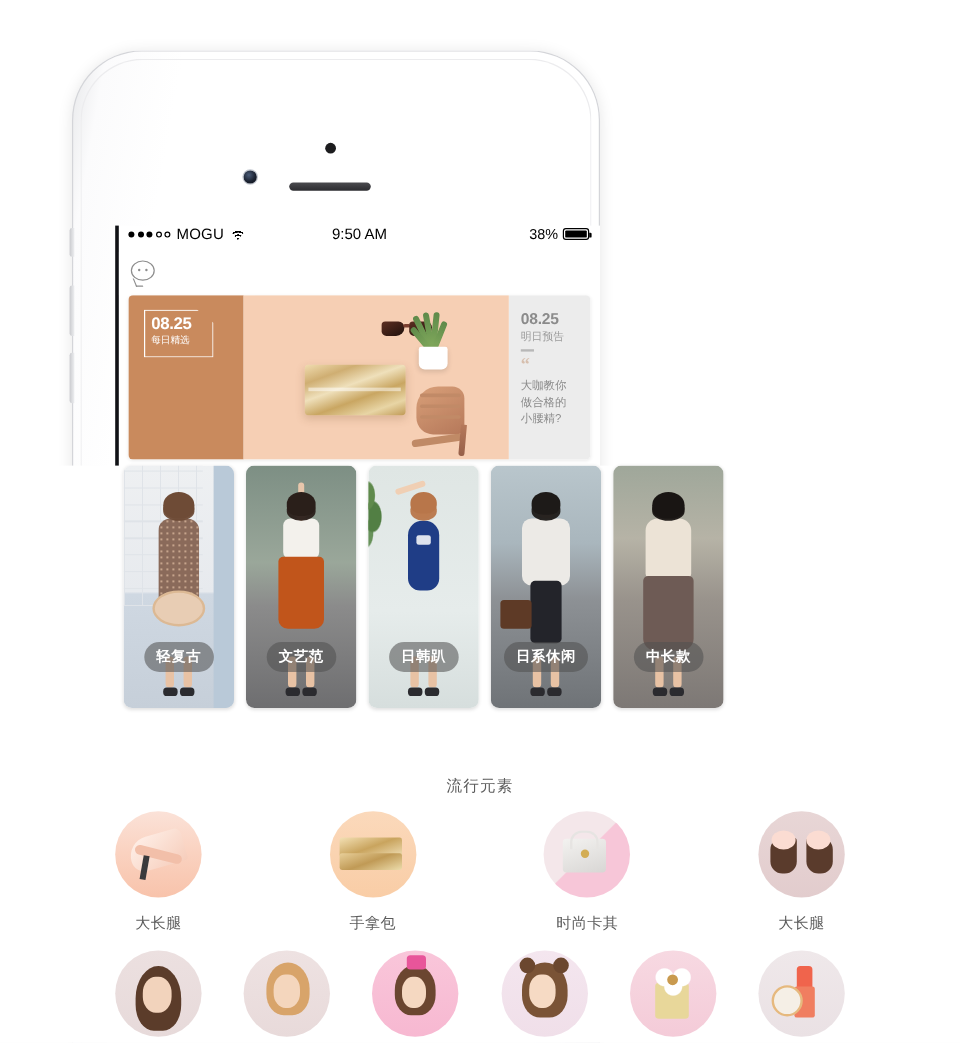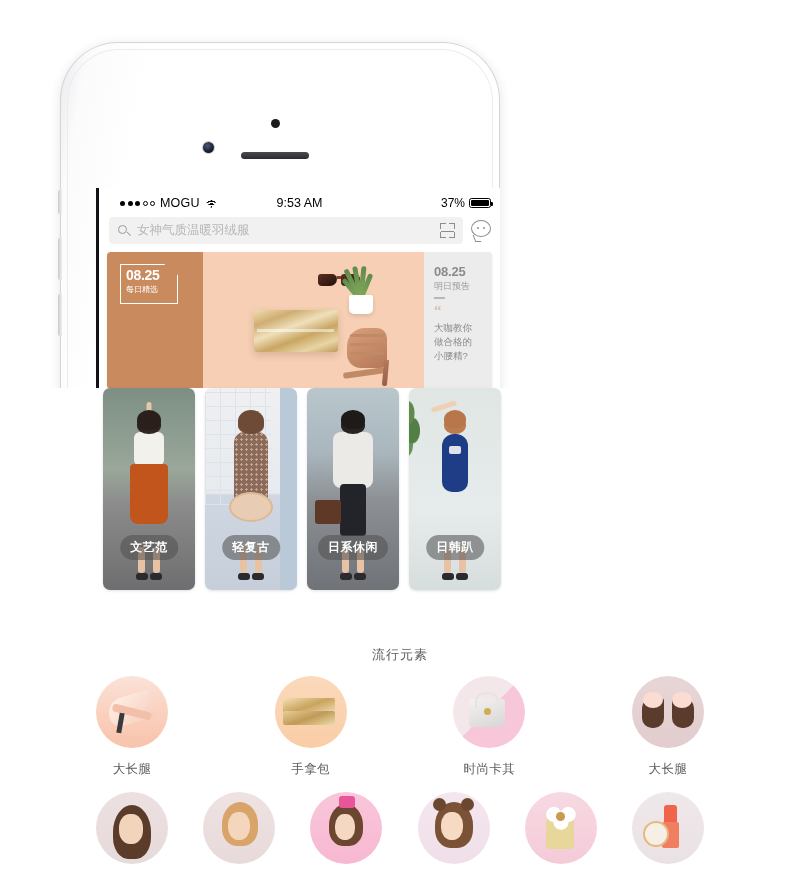--- a/index.html
+++ b/index.html
@@ -60,22 +60,22 @@
     background:#ffffff;overflow:hidden;
     border-left:3px solid #111216;
     box-sizing:border-box;
   }
   .screen-right-edge{
     position:absolute;left:400px;top:198px;width:3px;height:500px;background:#111216;
   }
 
   
   .statusbar{
-    position:relative;height:22px;display:flex;align-items:flex-end;
-    padding:0 9px 0 21px;font-size:12px;color:#000;
+    position:relative;height:22px;display:flex;align-items:flex-start;
+    padding:0 9px 0 8px;font-size:12px;color:#000;
   }
   .sb-left{display:flex;align-items:center;gap:5px;flex:0 0 auto;}
   .dots{display:flex;gap:2.5px;align-items:center;}
   .dots i{width:5px;height:5px;border-radius:50%;background:#000;display:block;}
   .dots i.off{background:none;border:1px solid #000;width:3px;height:3px;}
   .carrier{font-size:12.5px;letter-spacing:.2px;font-weight:400;}
   .wifi{width:13px;height:10px;position:relative;display:inline-block;}
   .wifi:before{
     content:"";position:absolute;left:0;bottom:0;width:13px;height:13px;
     background:
@@ -215,41 +215,30 @@
         <span class="dots">
           <i></i>
             <i></i>
             <i></i>
             <i class="off"></i>
             <i class="off"></i>
         </span>
         <span class="carrier">MOGU</span>
         <span class="wifi"></span>
       </div>
-      <div class="sb-time">9:53 AM</div>
+      <div class="sb-time">9:50 AM</div>
       <div class="sb-right">
-        <span class="batt-pct">37%</span>
+        <span class="batt-pct">38%</span>
         <span class="batt">
             <span></span>
           </span>
       </div>
     </div>
 
     <div class="searchrow">
-      <div class="searchbox">
-        <span class="mag"></span>
-        <span class="ph">女神气质温暖羽绒服</span>
-        <span class="scan">
-          <i class="tl"></i>
-            <i class="tr"></i>
-            <i class="bl"></i>
-            <i class="br"></i>
-            <b></b>
-        </span>
-      </div>
       <div class="chat">
         <span class="bub"></span>
           <span class="tail"></span>
         <span class="eye e1"></span>
           <span class="eye e2"></span>
       </div>
     </div>
 
     <div class="banner-wrap">
       <div class="banner">
@@ -300,90 +289,106 @@
 
       </div>
       <div class="sep"></div>
     </div>
 
   </div>
 </div>
 
 <div class="section" id="sec-look" style="top:388px;height:252px;">
   <div class="lookrow" id="lookrow">
-      <div class="lookcard">
-        <div class="scene" style="background:linear-gradient(180deg,#7d8f84 0%,#9aa79a 40%,#8b8b8b 58%,#6e6e70 100%)">
-          <div class="hair" style="top:22px;width:24px;height:20px;background:#2a1f1a;z-index:2"></div>
-          <div class="head" style="top:26px;width:15px;height:18px;background:#e8c6ab;z-index:1"></div>
-          <div style="position:absolute;left:50%;transform:translateX(-50%);top:30px;width:24px;height:16px;background:#2a1f1a;border-radius:40% 40% 50% 50%;z-index:1;opacity:.95"></div>
-          <div class="figure" style="top:44px;width:30px;height:34px;background:#f3f1ec;border-radius:6px"></div>
-          <div class="figure" style="top:76px;width:38px;height:60px;background:#c1551b;border-radius:4px 4px 8px 8px"></div>
-          <div style="position:absolute;left:50%;transform:translateX(-50%);top:14px;width:5px;height:32px;background:#e8c6ab;border-radius:3px"></div>
-          <div class="legs" style="bottom:10px;width:26px;height:34px">
-            <span class="leg" style="left:2px;height:26px;bottom:7px"></span>
-            <span class="leg" style="right:2px;height:26px;bottom:7px"></span>
-            <span class="shoe" style="left:0"></span>
-            <span class="shoe" style="right:0"></span>
-          </div>
-        </div>
-        <div class="pill">文艺范</div>
-      </div>
       <div class="lookcard">
         <div class="scene" style="background:linear-gradient(180deg,#eef0f2 0%,#e7eaee 52%,#cfd8e2 53%,#c6cfd9 100%)">
           <div style="position:absolute;left:0;top:0;width:72%;height:58%;background:repeating-linear-gradient(0deg,#dfe3e8 0 1px,transparent 1px 14px),repeating-linear-gradient(90deg,#dfe3e8 0 1px,transparent 1px 15px);"></div>
           <div style="position:absolute;right:0;top:0;width:18%;height:100%;background:#b9c9d8"></div>
           <div class="hair" style="top:22px;width:26px;height:22px;background:#6e4b36;z-index:2"></div>
           <div class="head" style="top:26px;width:15px;height:18px;background:#e8c6ab;z-index:1"></div>
           <div style="position:absolute;left:50%;transform:translateX(-50%);top:30px;width:26px;height:16px;background:#6e4b36;border-radius:40% 40% 50% 50%;z-index:1;opacity:.95"></div>
           <div class="figure" style="top:44px;width:34px;height:84px;background:#8a6a5a;border-radius:10px 10px 6px 6px;background-image:radial-gradient(#c6a48c 0 1px,transparent 1.2px);background-size:5px 5px"></div>
           <div style="position:absolute;left:50%;transform:translateX(-50%);top:104px;width:40px;height:26px;border-radius:50%;background:#e8cdb4;border:2px solid #dcb994;z-index:3"></div>
           <div class="legs" style="bottom:10px;width:26px;height:34px">
             <span class="leg" style="left:2px;height:26px;bottom:7px"></span>
             <span class="leg" style="right:2px;height:26px;bottom:7px"></span>
             <span class="shoe" style="left:0"></span>
             <span class="shoe" style="right:0"></span>
           </div>
         </div>
         <div class="pill">轻复古</div>
       </div>
       <div class="lookcard">
-        <div class="scene" style="background:linear-gradient(180deg,#b9c6cc 0%,#a9b6bd 32%,#8d9195 55%,#6f7377 100%)">
-          <div class="hair" style="top:22px;width:24px;height:19px;background:#1d1a18;z-index:2"></div>
+        <div class="scene" style="background:linear-gradient(180deg,#7d8f84 0%,#9aa79a 40%,#8b8b8b 58%,#6e6e70 100%)">
+          <div class="hair" style="top:22px;width:24px;height:20px;background:#2a1f1a;z-index:2"></div>
           <div class="head" style="top:26px;width:15px;height:18px;background:#e8c6ab;z-index:1"></div>
-          <div style="position:absolute;left:50%;transform:translateX(-50%);top:30px;width:24px;height:16px;background:#1d1a18;border-radius:40% 40% 50% 50%;z-index:1;opacity:.95"></div>
-          <div class="figure" style="top:44px;width:40px;height:56px;background:#eceae6;border-radius:8px"></div>
-          <div class="figure" style="top:96px;width:26px;height:52px;background:#23242a;border-radius:4px"></div>
-          <div style="position:absolute;left:8px;top:112px;width:26px;height:24px;background:#5e3a26;border-radius:3px;z-index:3"></div>
+          <div style="position:absolute;left:50%;transform:translateX(-50%);top:30px;width:24px;height:16px;background:#2a1f1a;border-radius:40% 40% 50% 50%;z-index:1;opacity:.95"></div>
+          <div class="figure" style="top:44px;width:30px;height:34px;background:#f3f1ec;border-radius:6px"></div>
+          <div class="figure" style="top:76px;width:38px;height:60px;background:#c1551b;border-radius:4px 4px 8px 8px"></div>
+          <div style="position:absolute;left:50%;transform:translateX(-50%);top:14px;width:5px;height:32px;background:#e8c6ab;border-radius:3px"></div>
           <div class="legs" style="bottom:10px;width:26px;height:34px">
             <span class="leg" style="left:2px;height:26px;bottom:7px"></span>
             <span class="leg" style="right:2px;height:26px;bottom:7px"></span>
             <span class="shoe" style="left:0"></span>
             <span class="shoe" style="right:0"></span>
           </div>
         </div>
-        <div class="pill">日系休闲</div>
+        <div class="pill">文艺范</div>
       </div>
       <div class="lookcard">
         <div class="scene" style="background:linear-gradient(180deg,#dfe6e4 0%,#e6eceb 60%,#d6dedd 100%)">
           <div style="position:absolute;left:-4px;top:4px;width:30px;height:70px;background:radial-gradient(ellipse at 10% 30%,#5f8a4c 0 6px,transparent 7px),radial-gradient(ellipse at 25% 55%,#527f44 0 7px,transparent 8px),radial-gradient(ellipse at 5% 75%,#67925a 0 6px,transparent 7px);"></div>
           <div class="hair" style="top:22px;width:22px;height:18px;background:#b8764a;z-index:2"></div>
           <div class="head" style="top:26px;width:15px;height:18px;background:#f0cfb4;z-index:1"></div>
           <div style="position:absolute;left:50%;transform:translateX(-50%);top:30px;width:22px;height:16px;background:#b8764a;border-radius:40% 40% 50% 50%;z-index:1;opacity:.95"></div>
           <div class="figure" style="top:46px;width:26px;height:58px;background:#1f3d86;border-radius:12px 12px 10px 10px"></div>
           <div style="position:absolute;left:50%;transform:translateX(-50%);top:58px;width:12px;height:8px;background:#fff;border-radius:2px;opacity:.85;z-index:3"></div>
           <div style="position:absolute;left:22px;top:16px;width:26px;height:5px;background:#f0cfb4;border-radius:3px;transform:rotate(-18deg)"></div>
           <div class="legs" style="bottom:10px;width:26px;height:34px">
             <span class="leg" style="left:2px;height:26px;bottom:7px"></span>
             <span class="leg" style="right:2px;height:26px;bottom:7px"></span>
             <span class="shoe" style="left:0"></span>
             <span class="shoe" style="right:0"></span>
           </div>
         </div>
         <div class="pill">日韩趴</div>
       </div>
+      <div class="lookcard">
+        <div class="scene" style="background:linear-gradient(180deg,#b9c6cc 0%,#a9b6bd 32%,#8d9195 55%,#6f7377 100%)">
+          <div class="hair" style="top:22px;width:24px;height:19px;background:#1d1a18;z-index:2"></div>
+          <div class="head" style="top:26px;width:15px;height:18px;background:#e8c6ab;z-index:1"></div>
+          <div style="position:absolute;left:50%;transform:translateX(-50%);top:30px;width:24px;height:16px;background:#1d1a18;border-radius:40% 40% 50% 50%;z-index:1;opacity:.95"></div>
+          <div class="figure" style="top:44px;width:40px;height:56px;background:#eceae6;border-radius:8px"></div>
+          <div class="figure" style="top:96px;width:26px;height:52px;background:#23242a;border-radius:4px"></div>
+          <div style="position:absolute;left:8px;top:112px;width:26px;height:24px;background:#5e3a26;border-radius:3px;z-index:3"></div>
+          <div class="legs" style="bottom:10px;width:26px;height:34px">
+            <span class="leg" style="left:2px;height:26px;bottom:7px"></span>
+            <span class="leg" style="right:2px;height:26px;bottom:7px"></span>
+            <span class="shoe" style="left:0"></span>
+            <span class="shoe" style="right:0"></span>
+          </div>
+        </div>
+        <div class="pill">日系休闲</div>
+      </div>
+      <div class="lookcard">
+        <div class="scene" style="background:linear-gradient(180deg,#9fa79a 0%,#b6b3a6 30%,#99938c 55%,#7d7875 100%)">
+          <div class="hair" style="top:22px;width:27px;height:22px;background:#191513;z-index:2"></div>
+          <div class="head" style="top:26px;width:15px;height:18px;background:#e8c6ab;z-index:1"></div>
+          <div style="position:absolute;left:50%;transform:translateX(-50%);top:30px;width:27px;height:16px;background:#191513;border-radius:40% 40% 50% 50%;z-index:1;opacity:.95"></div>
+          <div class="figure" style="top:44px;width:38px;height:52px;background:#ece3d6;border-radius:10px 10px 6px 6px"></div>
+          <div class="figure" style="top:92px;width:42px;height:62px;background:#6e5b55;border-radius:4px 4px 10px 10px"></div>
+          <div class="legs" style="bottom:10px;width:26px;height:34px">
+            <span class="leg" style="left:2px;height:26px;bottom:7px"></span>
+            <span class="leg" style="right:2px;height:26px;bottom:7px"></span>
+            <span class="shoe" style="left:0"></span>
+            <span class="shoe" style="right:0"></span>
+          </div>
+        </div>
+        <div class="pill">中长款</div>
+      </div>
     </div>
 </div>
 <div class="section" style="top:640px;height:10px;background:#efefef;"></div>
 
 <div class="section" id="sec-trend" style="top:632px;height:277px;">
   <div class="sec-title">流行元素</div>
   <div class="circrow" id="circrow1">
       <div class="circitem">
         <div class="circ" style="background:linear-gradient(180deg,#fbe2d8 0%,#fad2c0 48%,#f8c3ab 100%)">
           <div style="position:absolute;left:16%;top:26%;width:46px;height:28px;border-radius:24px 8px 4px 16px;background:linear-gradient(150deg,#fff1ea,#f6cdbb);transform:rotate(-16deg)"></div>

